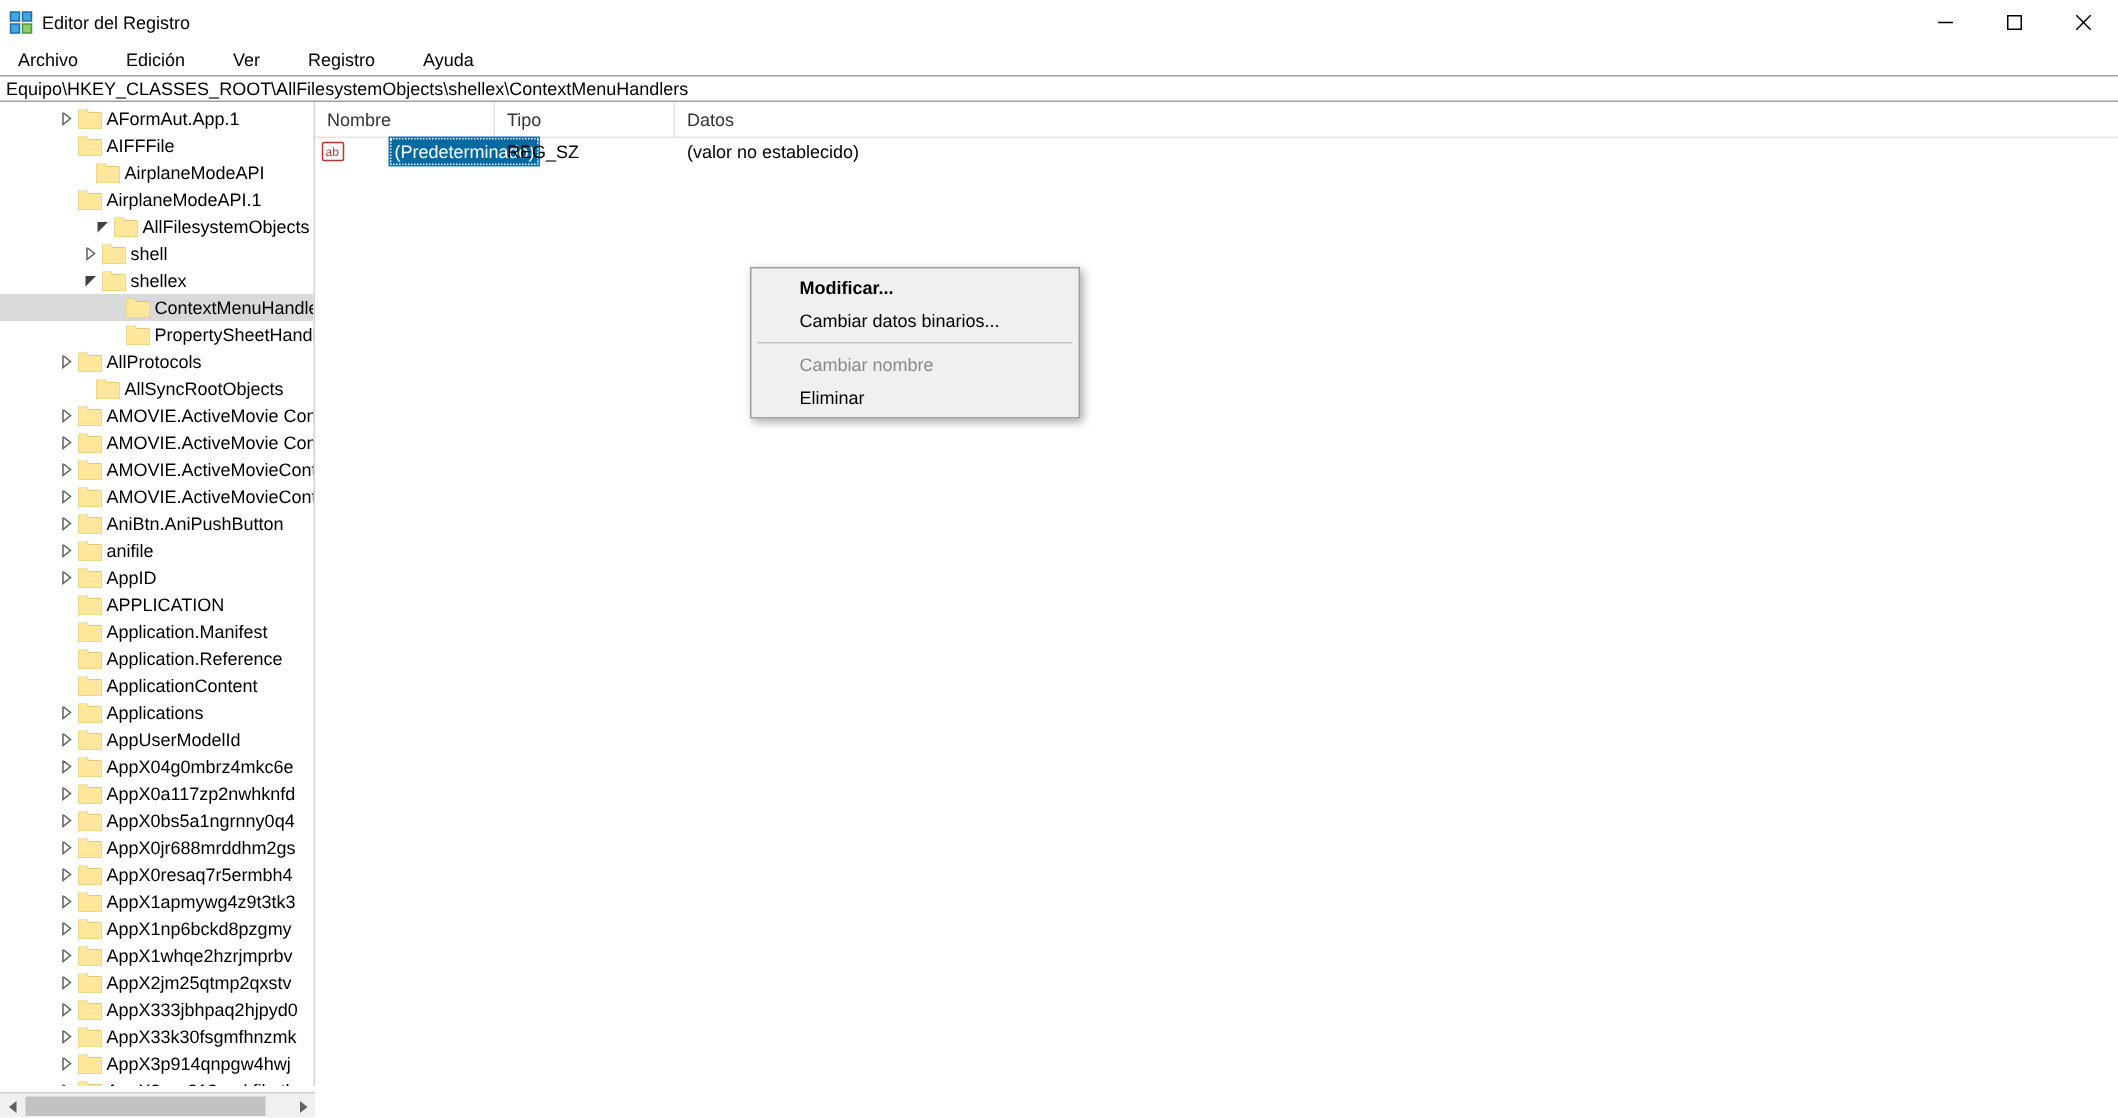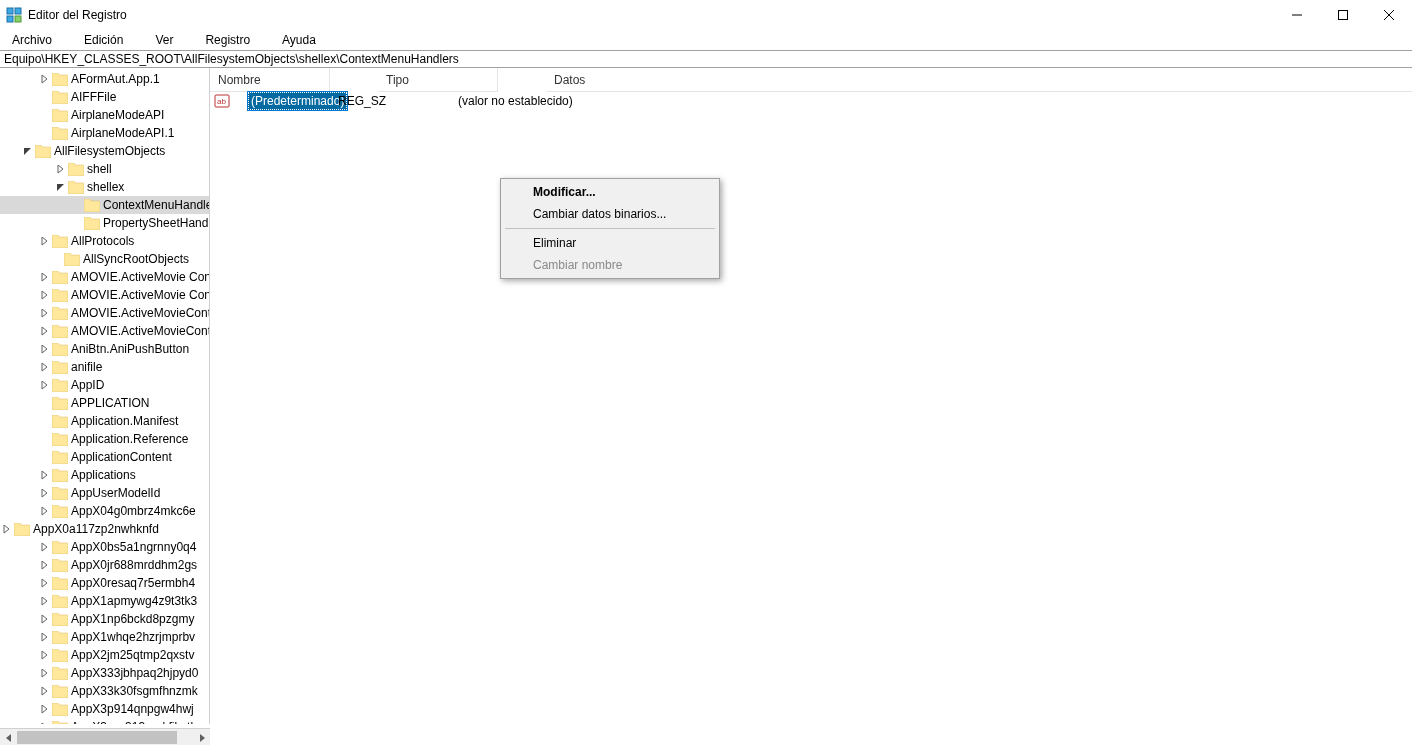--- a/index.html
+++ b/index.html
@@ -104,21 +104,20 @@
     overflow: hidden;
     position: relative;
     background: #fff;
   }
   .list-header {
     height: 24px;
     display: flex;
     align-items: center;
     font-size: 12px;
     color: #333;
-    gap: 48px;
   }
   .list-header .col {
     padding: 4px 8px;
     border-right: 1px solid #e5e5e5;
     border-bottom: 1px solid #e5e5e5;
     height: 100%;
     display: flex;
     align-items: center;
   }
   .col-name { width: 120px; }
@@ -126,21 +125,21 @@
   .col-data { flex: 1; border-right: none !important; }
   .list-row {
     height: 18px;
     display: flex;
     align-items: center;
     font-size: 12px;
   }
   .list-row .cell { padding: 0 8px; display:flex; align-items:center; height:100%; }
   .list-row .value-icon {
     width: 16px; height: 16px;
-    margin-right: 6px;
+    margin-right: 18px;
     flex-shrink: 0;
     display:inline-block;
   }
   .sel-name {
     background: #0369a1;
     color: #fff;
     padding: 1px 2px;
     border: 1px dotted #fff;
     outline: 1px solid #0078d7;
     margin-left: 12px;
@@ -249,35 +248,35 @@
             </svg></span>
           <span>AFormAut.App.1</span>
         </div>
         <div class="tree-row" style="padding-left: 38px;">
           <span class="expander"></span>
           <span class="folder-icon"><svg width="16" height="13" viewBox="0 0 16 13">
               <path d="M0 2 L0 12 Q0 13 1 13 L15 13 Q16 13 16 12 L16 3 Q16 2 15 2 L7 2 L6 0 L1 0 Q0 0 0 1 Z" fill="#ffe79c" stroke="#d9ba5e" stroke-width="0.5"></path>
             </svg></span>
           <span>AIFFFile</span>
         </div>
-        <div class="tree-row" style="padding-left: 38px;">
+        <div class="tree-row" style="padding-left: 50px;">
           <span class="expander"></span>
           <span class="folder-icon"><svg width="16" height="13" viewBox="0 0 16 13">
               <path d="M0 2 L0 12 Q0 13 1 13 L15 13 Q16 13 16 12 L16 3 Q16 2 15 2 L7 2 L6 0 L1 0 Q0 0 0 1 Z" fill="#ffe79c" stroke="#d9ba5e" stroke-width="0.5"></path>
             </svg></span>
           <span>AirplaneModeAPI</span>
         </div>
         <div class="tree-row" style="padding-left: 38px;">
           <span class="expander"></span>
           <span class="folder-icon"><svg width="16" height="13" viewBox="0 0 16 13">
               <path d="M0 2 L0 12 Q0 13 1 13 L15 13 Q16 13 16 12 L16 3 Q16 2 15 2 L7 2 L6 0 L1 0 Q0 0 0 1 Z" fill="#ffe79c" stroke="#d9ba5e" stroke-width="0.5"></path>
             </svg></span>
           <span>AirplaneModeAPI.1</span>
         </div>
-        <div class="tree-row" style="padding-left: 21px;">
+        <div class="tree-row" style="padding-left: 38px; margin-left: 24px;">
           <span class="expander">
             <svg width="9" height="9" viewBox="0 0 9 9">
               <polygon points="1,1 8,1 1,8" fill="#404040"></polygon>
             </svg>
           </span>
           <span class="folder-icon"><svg width="16" height="13" viewBox="0 0 16 13">
               <path d="M0 2 L0 12 Q0 13 1 13 L15 13 Q16 13 16 12 L16 3 Q16 2 15 2 L7 2 L6 0 L1 0 Q0 0 0 1 Z" fill="#ffe79c" stroke="#d9ba5e" stroke-width="0.5"></path>
             </svg></span>
           <span>AllFilesystemObjects</span>
         </div>
@@ -466,21 +465,21 @@
           <span class="expander">
             <svg width="9" height="9" viewBox="0 0 9 9">
               <polygon points="2,0 2,8 7,4" fill="none" stroke="#606060" stroke-width="1"></polygon>
             </svg>
           </span>
           <span class="folder-icon"><svg width="16" height="13" viewBox="0 0 16 13">
               <path d="M0 2 L0 12 Q0 13 1 13 L15 13 Q16 13 16 12 L16 3 Q16 2 15 2 L7 2 L6 0 L1 0 Q0 0 0 1 Z" fill="#ffe79c" stroke="#d9ba5e" stroke-width="0.5"></path>
             </svg></span>
           <span>AppX04g0mbrz4mkc6e</span>
         </div>
-        <div class="tree-row" style="">
+        <div class="tree-row" style="padding-left: 38px;">
           <span class="expander">
             <svg width="9" height="9" viewBox="0 0 9 9">
               <polygon points="2,0 2,8 7,4" fill="none" stroke="#606060" stroke-width="1"></polygon>
             </svg>
           </span>
           <span class="folder-icon"><svg width="16" height="13" viewBox="0 0 16 13">
               <path d="M0 2 L0 12 Q0 13 1 13 L15 13 Q16 13 16 12 L16 3 Q16 2 15 2 L7 2 L6 0 L1 0 Q0 0 0 1 Z" fill="#ffe79c" stroke="#d9ba5e" stroke-width="0.5"></path>
             </svg></span>
           <span>AppX0a117zp2nwhknfd</span>
         </div>
@@ -624,22 +623,22 @@
           </div>
           <div class="cell col-type" style="width: 120px;">REG_SZ</div>
           <div class="cell col-data">(valor no establecido)</div>
         </div>
       </div>
 
     <div class="context-menu" id="ctxmenu">
         <div class="ctx-item bold">Modificar...</div>
         <div class="ctx-item">Cambiar datos binarios...</div>
         <div class="ctx-sep"></div>
+        <div class="ctx-item disabled">Cambiar nombre</div>
         <div class="ctx-item">Eliminar</div>
-        <div class="ctx-item disabled">Cambiar nombre</div>
       </div>
   </div>
 </div>
 
 <div class="hscroll">
   <div class="arrow">
     <svg width="8" height="8" viewBox="0 0 8 8">
         <polygon points="6,0 6,8 1,4" fill="#606060"></polygon>
       </svg>
   </div>

